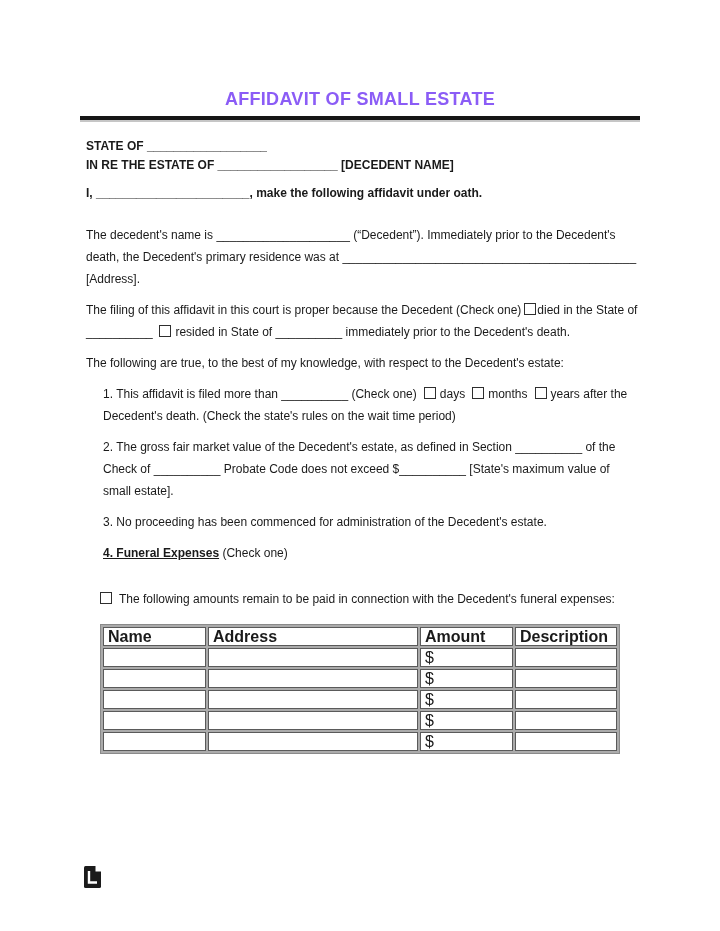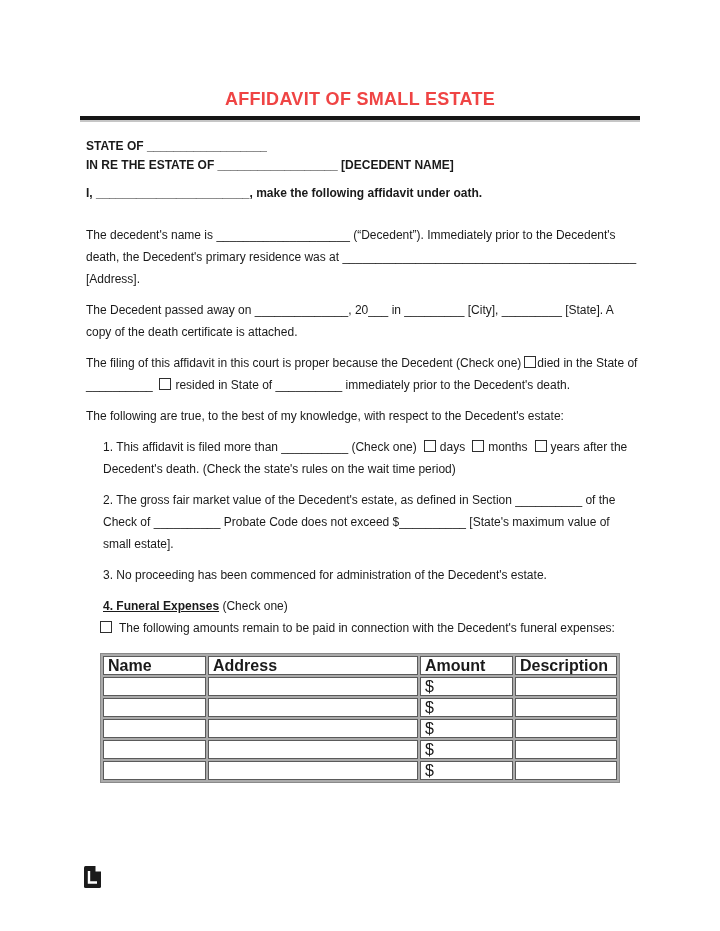--- a/index.html
+++ b/index.html
@@ -11,21 +11,21 @@
     font-family:"Liberation Sans", sans-serif;
     overflow:hidden;
   }
   .title {
     margin:0;
     padding-top:89px;
     font-size:18px;
     font-weight:bold;
     text-align:center;
     letter-spacing:0.3px;
-    color:#ef4444;
+    color:#8b5cf6;
   }
   .title-rule {
     margin:6px 80px 0 80px;
     height:4px;
     background:#161616;
     box-shadow:0 2px 0 #c6c6c6;
   }
   .content { margin:0 82px 0 86px; font-size:11.5px; }
   p { margin:0; font-size:12px; line-height:22px; }
   .caption { margin-top:17px; }
@@ -86,36 +86,35 @@
 
     <div class="caption">
       <p><span>STATE OF</span> <span class="blank">__________________</span></p>
       <p><span>IN RE THE ESTATE OF</span> <span class="blank">__________________</span> <span>[DECEDENT NAME]</span></p>
     </div>
 
     <p class="oath"><span>I,</span> <span class="blank">_______________________</span><span>, make the following affidavit under oath.</span></p>
 
     <p class="para para-first"><span>The decedent's name is</span> <span class="blank">____________________</span> <span>(“Decedent”). Immediately prior to the Decedent's death, the Decedent's primary residence was at</span> <span class="blank">____________________________________________</span> <span>[Address].</span></p>
 
-    <p class="para"><span>The Decedent passed away on</span> <span class="blank">______________</span><span>, 20</span><span class="blank">___</span> <span>in</span> <span class="blank">_________</span> <span>[City],</span> <span class="blank">_________</span> <span>[State]. A copy of the death certificate is attached.</span></p>
 
     <p class="para"><span>The filing of this affidavit in this court is proper because the Decedent (Check one)</span><span class="cb tight"></span><span>died in the State of</span> <span class="blank">__________</span> <span class="cb tight"></span> <span>resided in State of</span> <span class="blank">__________</span> <span>immediately prior to the Decedent's death.</span></p>
 
     <p class="para">The following are true, to the best of my knowledge, with respect to the Decedent's estate:</p>
 
     <p class="para indent"><span>1. This affidavit is filed more than</span> <span class="blank">__________</span> <span>(Check one)</span><span class="cb opt"></span><span>days</span><span class="cb opt"></span><span>months</span><span class="cb opt"></span><span>years</span> <span>after the Decedent's death. (Check the state's rules on the wait time period)</span></p>
 
     <p class="para indent"><span>2. The gross fair market value of the Decedent's estate, as defined in Section</span> <span class="blank">__________</span> <span>of the Check of</span> <span class="blank">__________</span> <span>Probate Code does not exceed $</span><span class="blank">__________</span> <span>[State's maximum value of small estate].</span></p>
 
     <p class="para indent">3. No proceeding has been commenced for administration of the Decedent's estate.</p>
 
     <p class="para indent"><span class="b">4. Funeral Expenses</span> <span>(Check one)</span></p>
 
 
-    <p class="cb-line" style="margin-top:0;"><span class="cb"></span><span>The following amounts remain to be paid in connection with the Decedent's funeral expenses:</span></p>
+    <p class="cb-line" style="margin-top:24px;"><span class="cb"></span><span>The following amounts remain to be paid in connection with the Decedent's funeral expenses:</span></p>
 
     <div class="expenses">
       <div class="cell head">Name</div>
       <div class="cell head">Address</div>
       <div class="cell head">Amount Owed</div>
       <div class="cell head">Description</div>
 
       <div class="cell"></div>
       <div class="cell"></div>
       <div class="cell">$</div>

